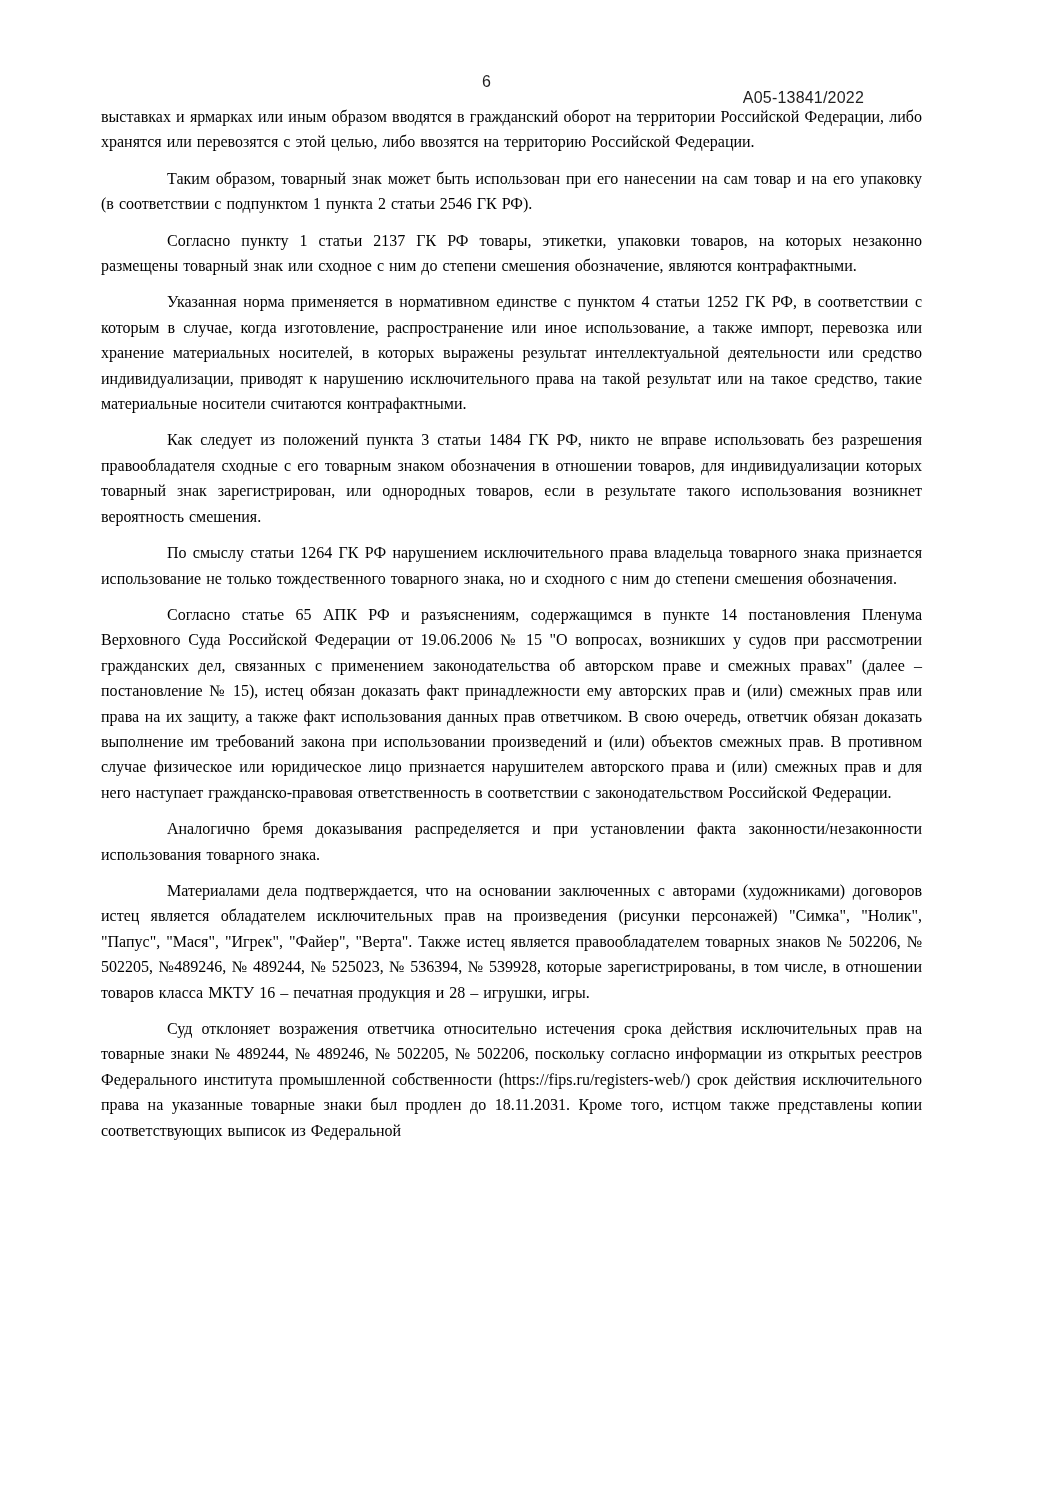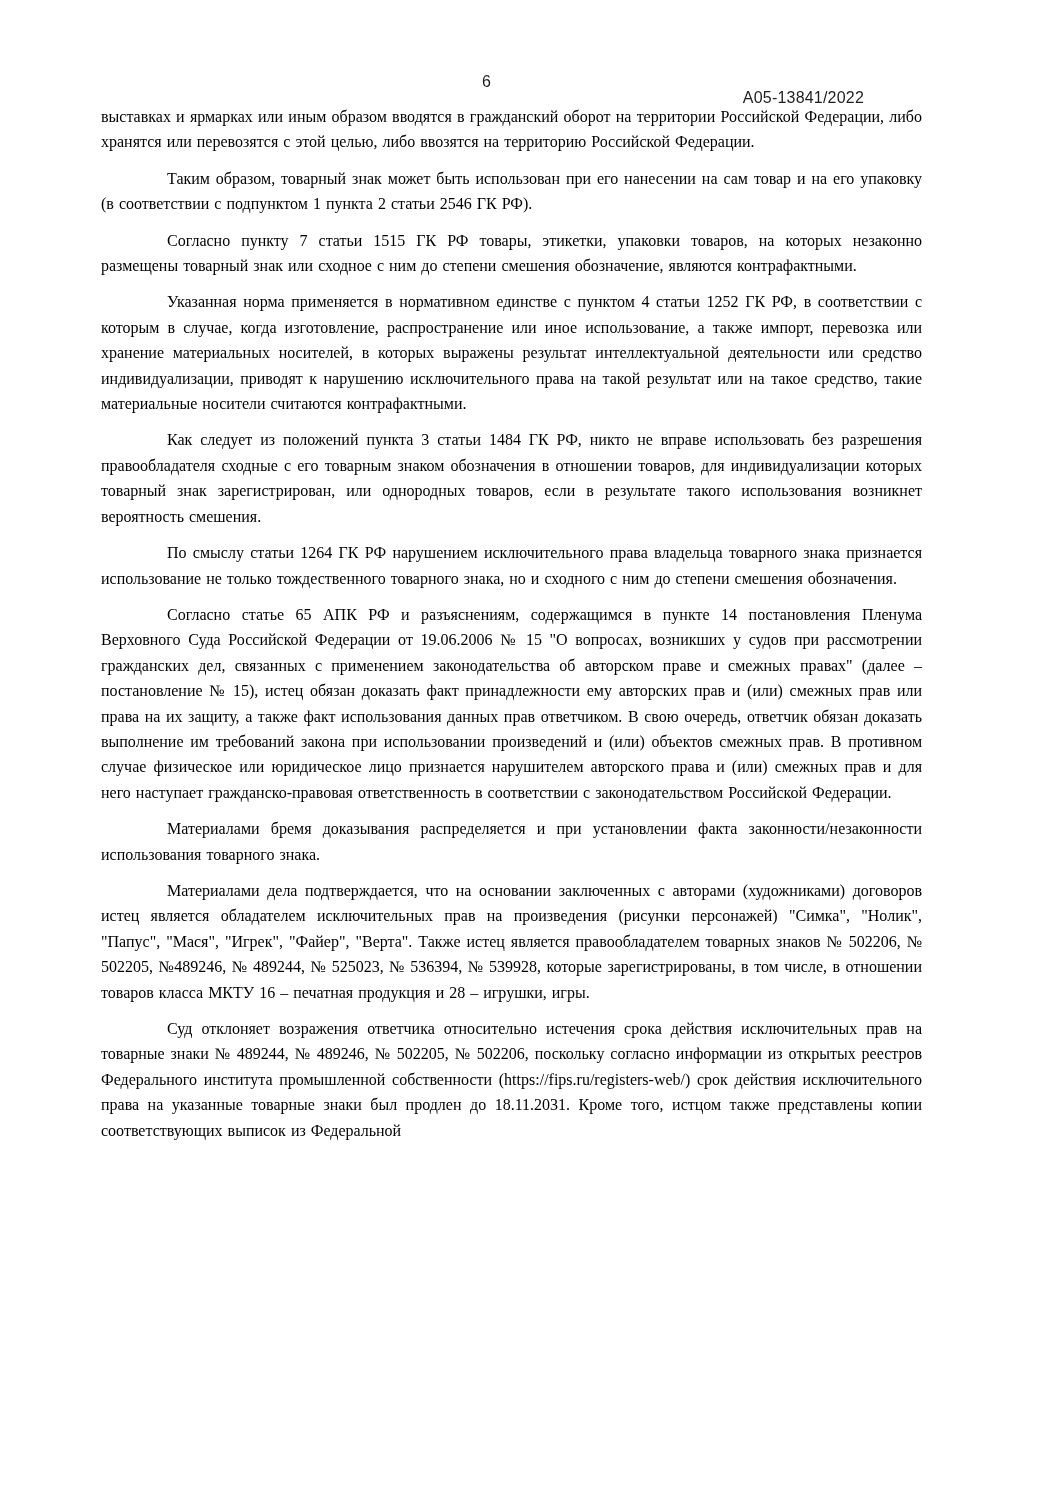--- a/index.html
+++ b/index.html
@@ -63,22 +63,22 @@
 
 <div class="page">
   <div class="header">
     <span class="page-num">6</span>
     <span class="case-num">А05-13841/2022</span>
   </div>
 
   <div class="doc-body">
     <p class="para no-indent">выставках и ярмарках или иным образом вводятся в гражданский оборот на территории Российской Федерации, либо хранятся или перевозятся с этой целью, либо ввозятся на территорию Российской Федерации.</p>
     <p class="para">Таким образом, товарный знак может быть использован при его нанесении на сам товар и на его упаковку (в соответствии с подпунктом 1 пункта 2 статьи 2546 ГК РФ).</p>
-    <p class="para">Согласно пункту 7 статьи 1515 ГК РФ товары, этикетки, упаковки товаров, на которых незаконно размещены товарный знак или сходное с ним до степени смешения обозначение, являются контрафактными.</p>
+    <p class="para">Согласно пункту 1 статьи 2137 ГК РФ товары, этикетки, упаковки товаров, на которых незаконно размещены товарный знак или сходное с ним до степени смешения обозначение, являются контрафактными.</p>
     <p class="para">Указанная норма применяется в нормативном единстве с пунктом 4 статьи 1252 ГК РФ, в соответствии с которым в случае, когда изготовление, распространение или иное использование, а также импорт, перевозка или хранение материальных носителей, в которых выражены результат интеллектуальной деятельности или средство индивидуализации, приводят к нарушению исключительного права на такой результат или на такое средство, такие материальные носители считаются контрафактными.</p>
     <p class="para">Как следует из положений пункта 3 статьи 1484 ГК РФ, никто не вправе использовать без разрешения правообладателя сходные с его товарным знаком обозначения в отношении товаров, для индивидуализации которых товарный знак зарегистрирован, или однородных товаров, если в результате такого использования возникнет вероятность смешения.</p>
     <p class="para">По смыслу статьи 1264 ГК РФ нарушением исключительного права владельца товарного знака признается использование не только тождественного товарного знака, но и сходного с ним до степени смешения обозначения.</p>
     <p class="para">Согласно статье 65 АПК РФ и разъяснениям, содержащимся в пункте 14 постановления Пленума Верховного Суда Российской Федерации от 19.06.2006 № 15 "О вопросах, возникших у судов при рассмотрении гражданских дел, связанных с применением законодательства об авторском праве и смежных правах" (далее – постановление № 15), истец обязан доказать факт принадлежности ему авторских прав и (или) смежных прав или права на их защиту, а также факт использования данных прав ответчиком. В свою очередь, ответчик обязан доказать выполнение им требований закона при использовании произведений и (или) объектов смежных прав. В противном случае физическое или юридическое лицо признается нарушителем авторского права и (или) смежных прав и для него наступает гражданско-правовая ответственность в соответствии с законодательством Российской Федерации.</p>
-    <p class="para">Материалами бремя доказывания распределяется и при установлении факта законности/незаконности использования товарного знака.</p>
+    <p class="para">Аналогично бремя доказывания распределяется и при установлении факта законности/незаконности использования товарного знака.</p>
     <p class="para">Материалами дела подтверждается, что на основании заключенных с авторами (художниками) договоров истец является обладателем исключительных прав на произведения (рисунки персонажей) "Симка", "Нолик", "Папус", "Мася", "Игрек", "Файер", "Верта". Также истец является правообладателем товарных знаков № 502206, № 502205, №489246, № 489244, № 525023, № 536394, № 539928, которые зарегистрированы, в том числе, в отношении товаров класса  МКТУ 16 – печатная продукция и  28 – игрушки, игры.</p>
     <p class="para">Суд отклоняет возражения ответчика относительно истечения срока действия исключительных прав на товарные знаки № 489244, № 489246, № 502205,  № 502206, поскольку согласно информации из открытых реестров Федерального института промышленной собственности (https://fips.ru/registers-web/) срок действия исключительного права на указанные товарные знаки был продлен до 18.11.2031. Кроме того, истцом также представлены копии соответствующих выписок из Федеральной</p>
   </div>
 </div>
 
 </body></html>

